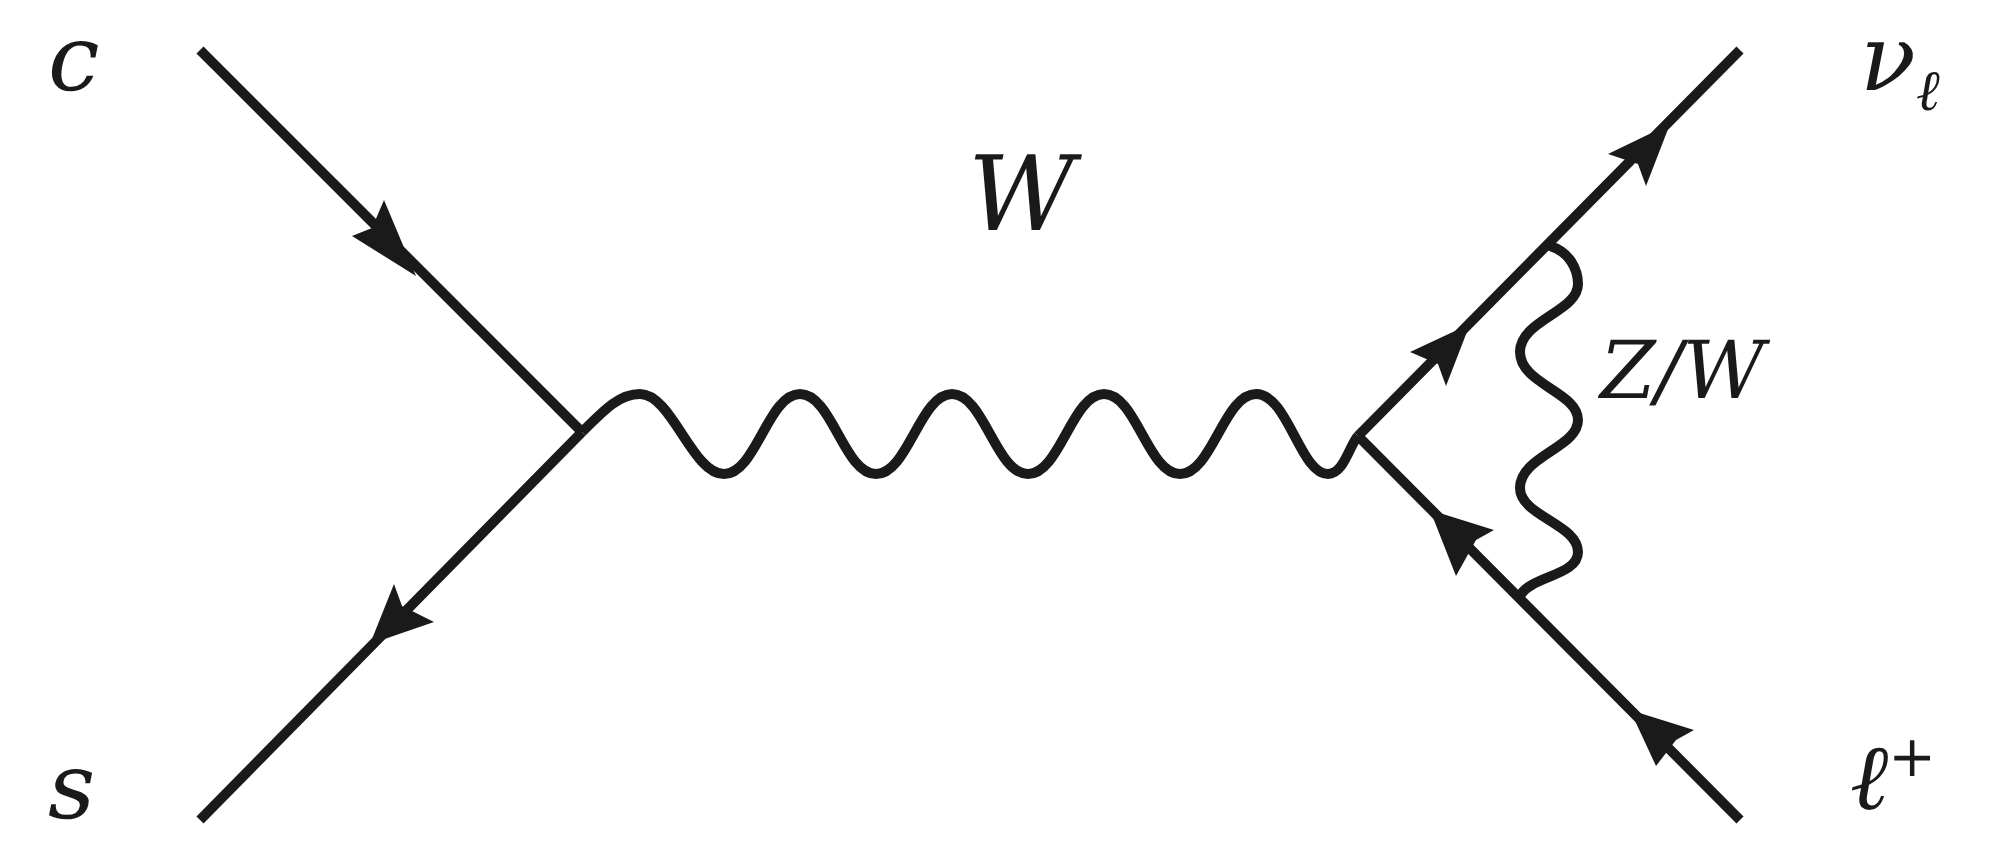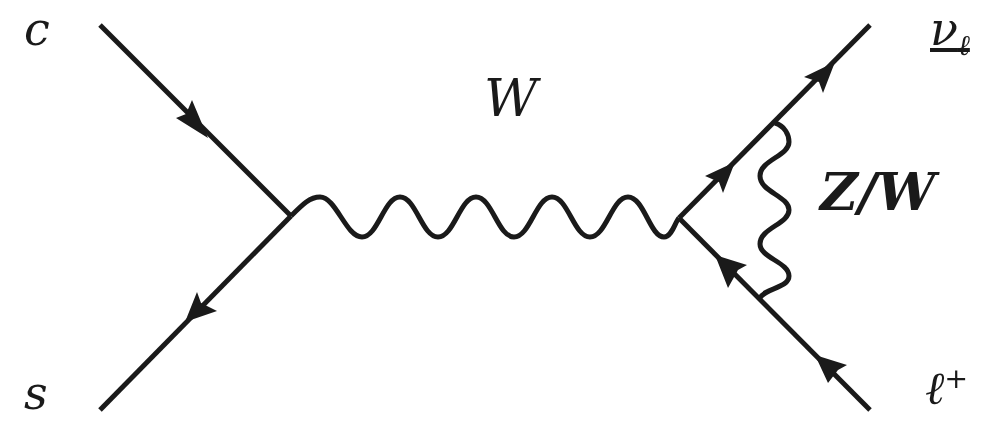--- a/index.html
+++ b/index.html
@@ -60,21 +60,21 @@
 
 <div class="lbl" style="left:24px; top:6px; font-size:46px;">
   <span>c</span>
 </div>
 <div class="lbl" style="left:24px; top:370px; font-size:46px;">
   <span>s</span>
 </div>
 <div class="lbl" style="left:484px; top:72px; font-size:52px;">
   <span>W</span>
 </div>
-<div class="lbl" style="left:930px; top:6px; font-size:46px;text-decoration:underline;">
+<div class="lbl" style="left:930px; top:6px; font-size:46px;">
   <span>ν</span><sub>ℓ</sub>
 </div>
 <div class="lbl" style="left:925px; top:365px; font-size:46px;">
   <span>ℓ</span><sup class="up">+</sup>
 </div>
-<div class="lbl" style="left:820px; top:166px; font-size:52px;font-weight:bold;">
+<div class="lbl" style="left:800px; top:166px; font-size:40px;">
   <span>Z/W</span>
 </div>
 
 </body></html>

